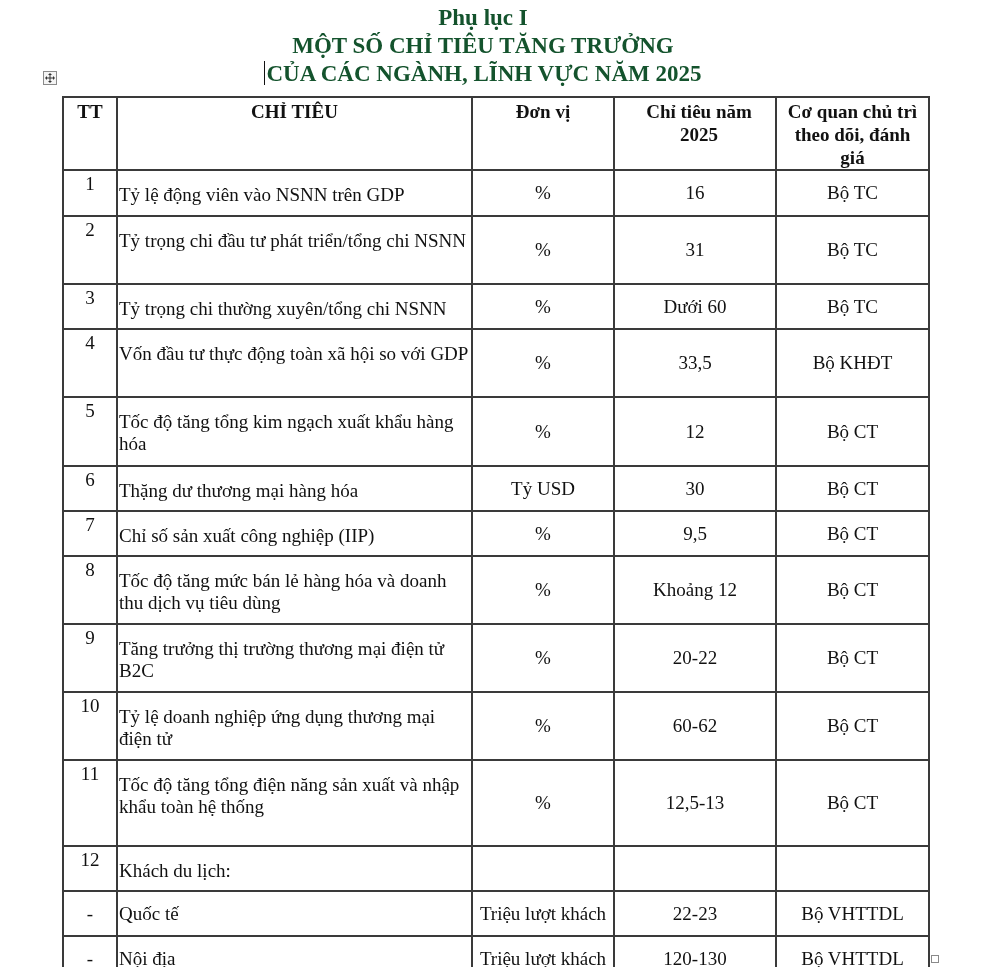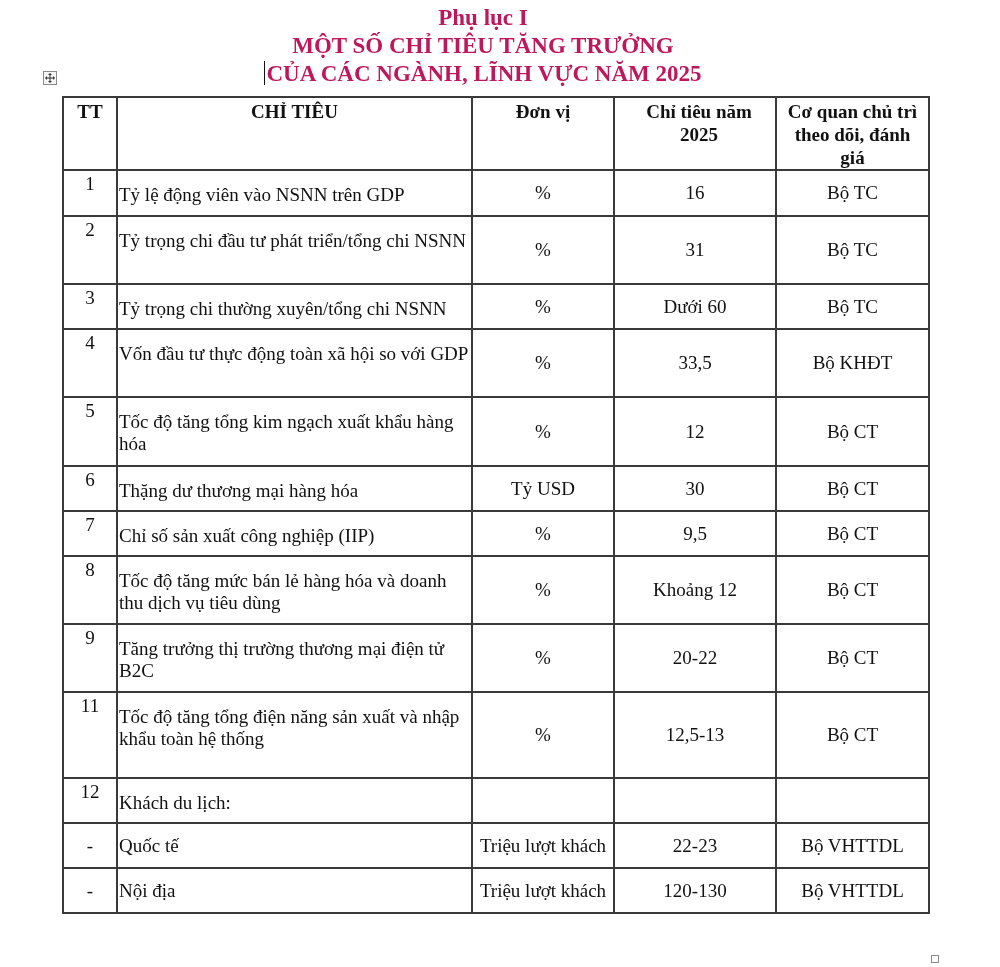--- a/index.html
+++ b/index.html
@@ -14,21 +14,21 @@
       overflow: hidden;
       font-family: "Liberation Serif", "DejaVu Serif", serif;
       color: #111111;
     }
     .title-block {
       position: absolute;
       left: 0;
       top: 4px;
       width: 966px;
       text-align: center;
-      color: #be185d;
+      color: #14532d;
       font-weight: bold;
       font-size: 23px;
       line-height: 28px;
     }
     .title-line { display: block; }
     .title-line.caret {
       position: relative;
     }
     .text-caret {
       display: inline-block;
@@ -190,20 +190,27 @@
       <td class="center">Khoảng 12</td>
       <td class="center">Bộ CT</td>
     </tr>
     <tr style="height:68px">
       <td class="tt">9</td>
       <td class="name">Tăng trưởng thị trường thương mại điện tử B2C</td>
       <td class="center">%</td>
       <td class="center">20-22</td>
       <td class="center">Bộ CT</td>
     </tr>
+    <tr style="height:68px">
+      <td class="tt">10</td>
+      <td class="name">Tỷ lệ doanh nghiệp ứng dụng thương mại điện tử</td>
+      <td class="center">%</td>
+      <td class="center">60-62</td>
+      <td class="center">Bộ CT</td>
+    </tr>
     <tr style="height:86px">
       <td class="tt">11</td>
       <td class="name">Tốc độ tăng tổng điện năng sản xuất và nhập khẩu toàn hệ thống</td>
       <td class="center">%</td>
       <td class="center">12,5-13</td>
       <td class="center">Bộ CT</td>
     </tr>
     <tr style="height:45px">
       <td class="tt">12</td>
       <td class="name">Khách du lịch:</td>

